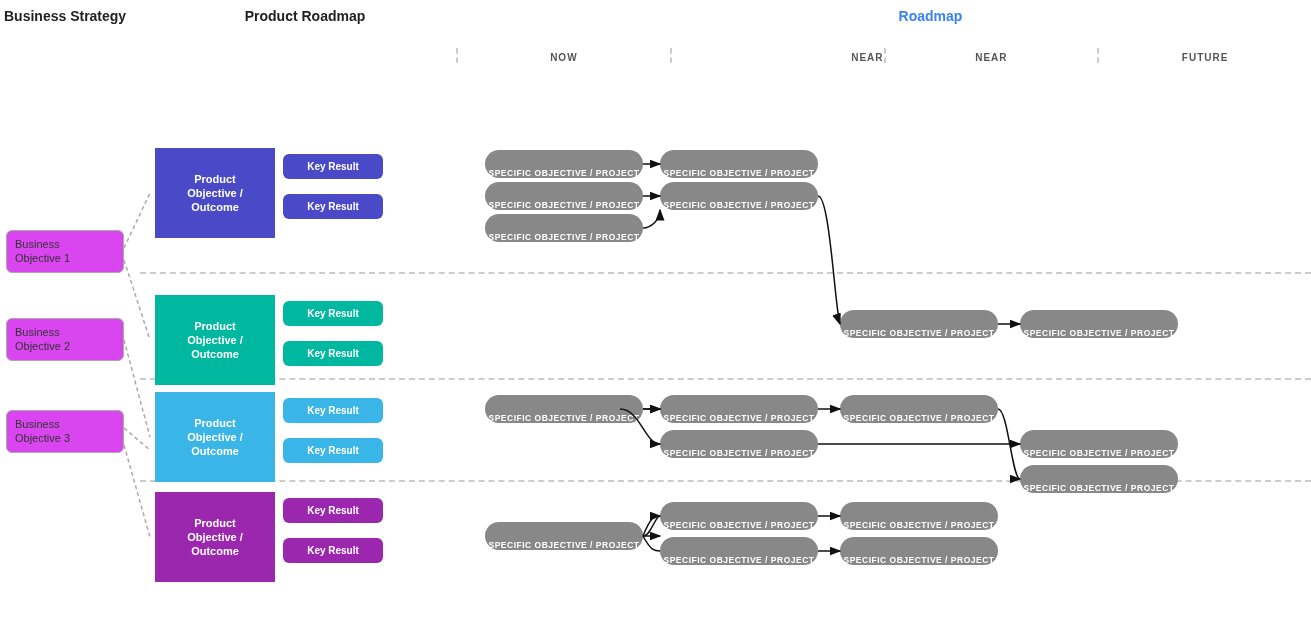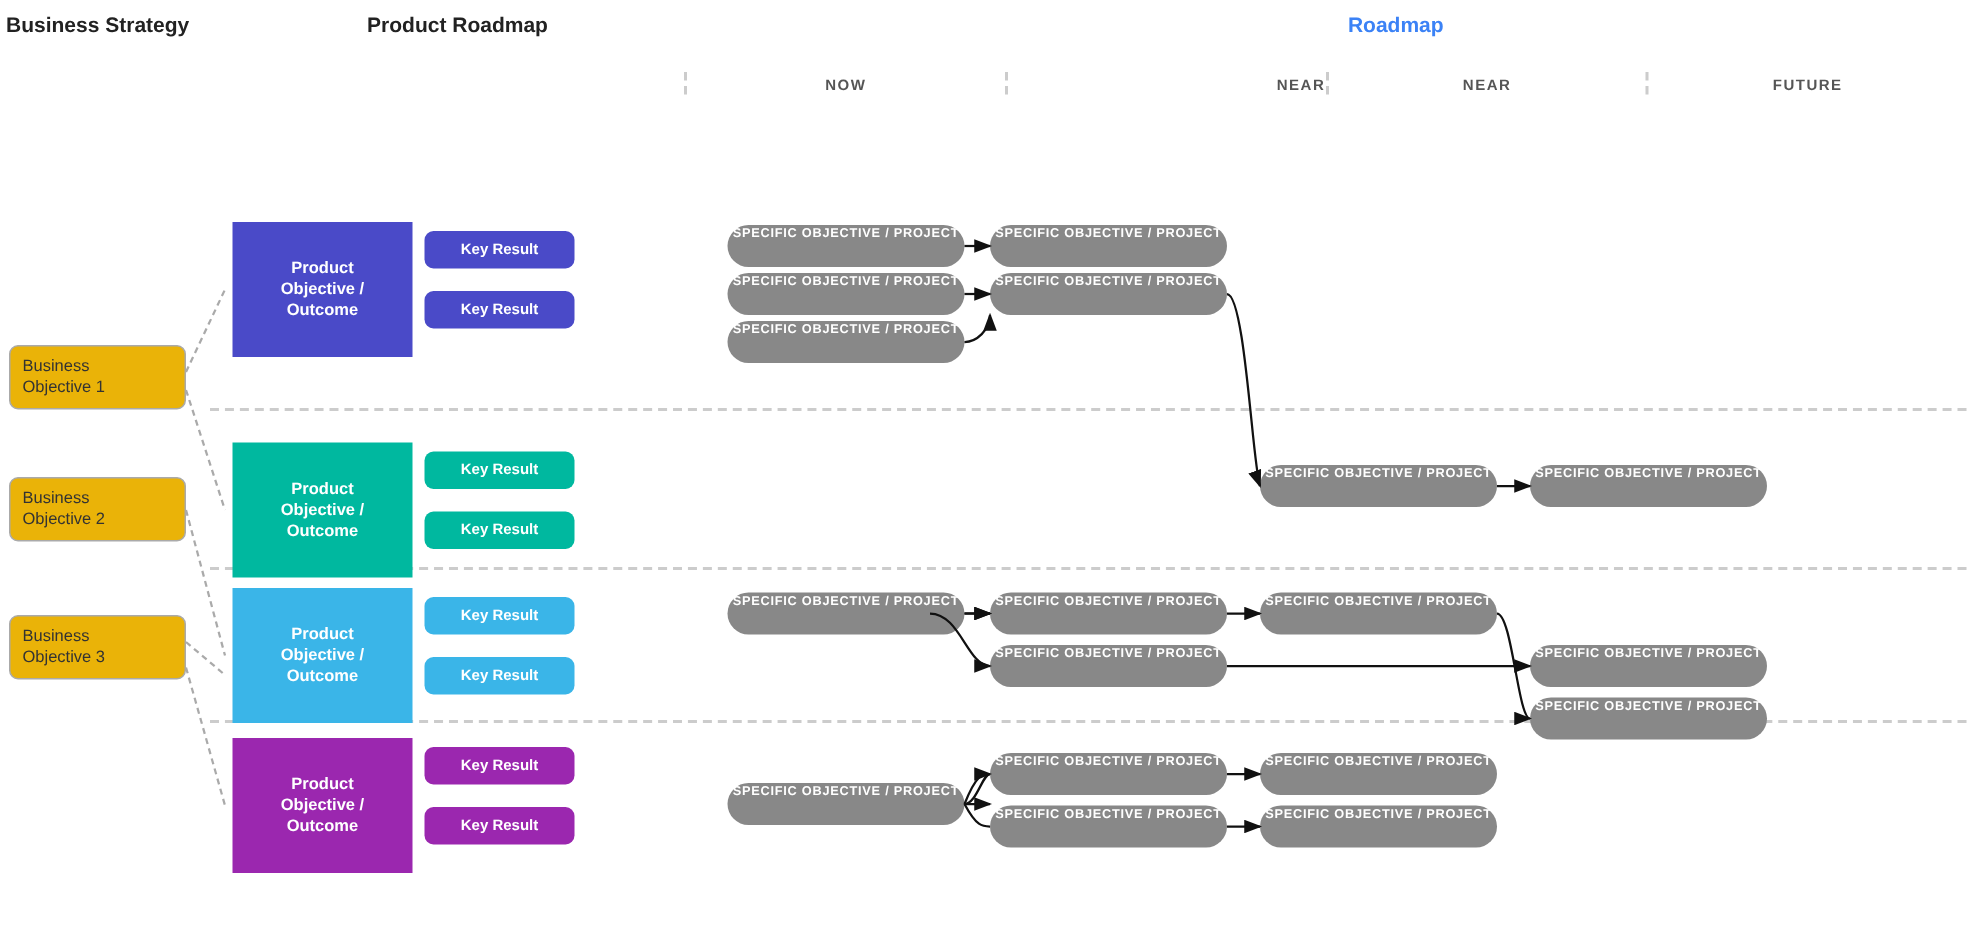--- a/index.html
+++ b/index.html
@@ -32,21 +32,21 @@
     
     .biz-obj {
       position: absolute;
       left: 6px;
       width: 118px;
       border: 1.5px solid #aaa;
       border-radius: 6px;
       padding: 6px 8px;
       font-size: 11px;
       color: #333;
-      background: #eab308;
+      background: #d946ef;
       text-align: left;
       line-height: 1.3;
     }
 
     
     .prod-obj {
       position: absolute;
       width: 120px;
       border-radius: 0;
       padding: 8px 6px;
@@ -72,21 +72,21 @@
     
     .roadmap-item {
       position: absolute;
       height: 28px;
       border-radius: 14px;
       background: #888;
       color: #fff;
       font-size: 8.5px;
       font-weight: bold;
       display: flex;
-      align-items: flex-start;
+      align-items: flex-end;
       justify-content: center;
       letter-spacing: 0.5px;
       white-space: nowrap;
     }
 
     
     .connectors-svg {
       position: absolute;
       top: 0;
       left: 0;

